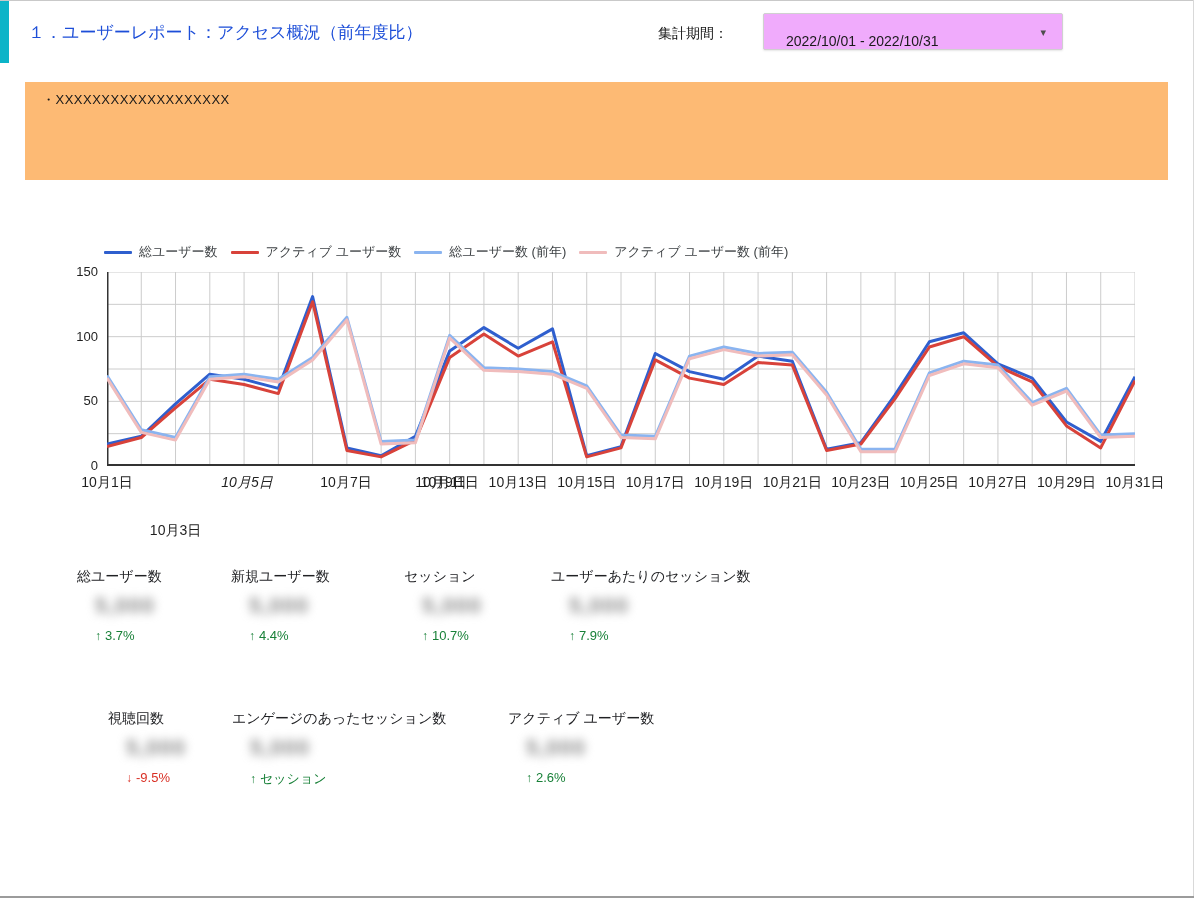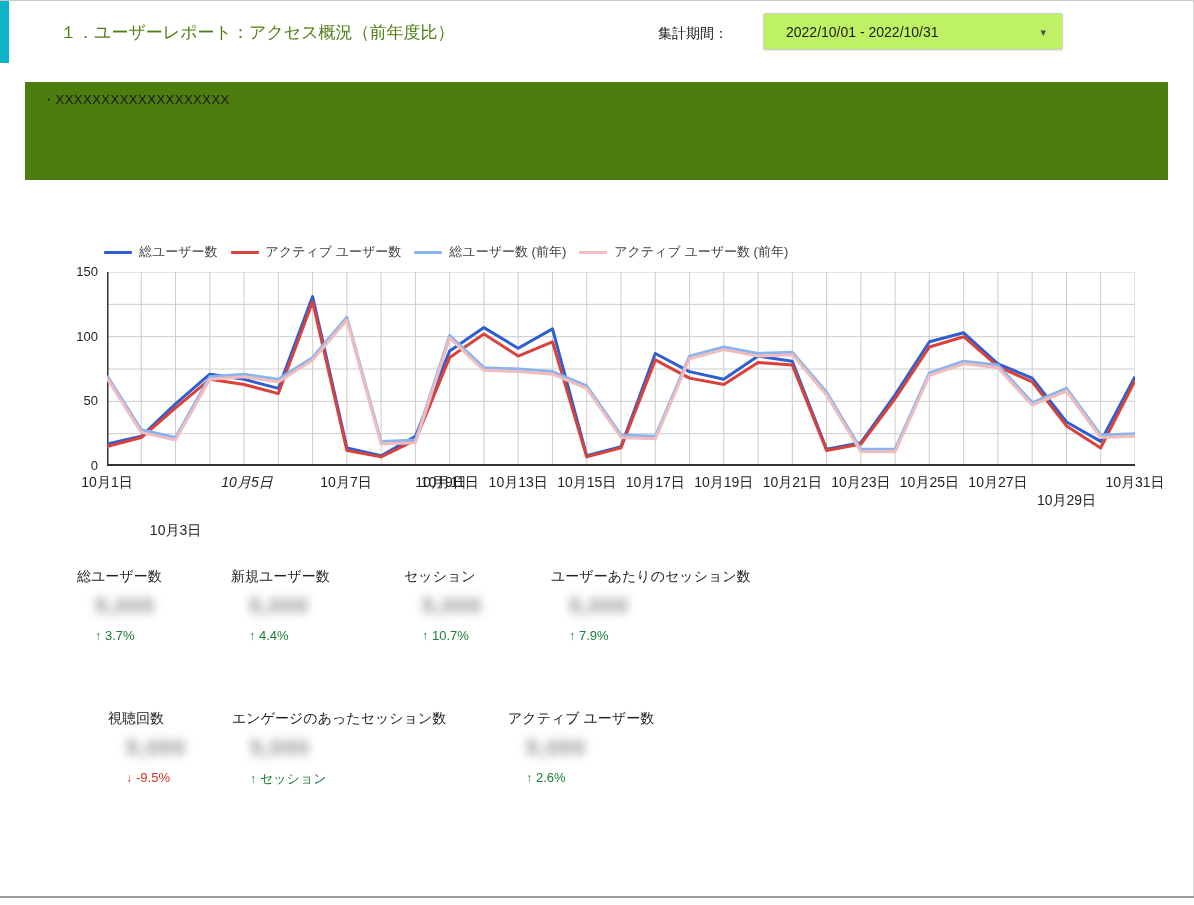--- a/index.html
+++ b/index.html
@@ -3,30 +3,30 @@
 <meta charset="utf-8">
 <style>
   html,body{margin:0;padding:0;background:#ffffff;}
   .page{position:relative;width:1194px;height:905px;background:#fff;overflow:hidden;
         font-family:"Liberation Sans","DejaVu Sans",sans-serif;color:#111;}
   .top-line{position:absolute;top:0;left:0;width:100%;height:1px;background:#c9c9c9;}
   .right-line{position:absolute;top:0;right:0;width:1px;height:897px;background:#d9d9d9;}
   .footer-line{position:absolute;top:896px;left:0;width:100%;height:2px;background:#9b9b9b;}
 
   .accent{position:absolute;left:0;top:1px;width:9px;height:62px;}
-  .title{position:absolute;left:28px;top:21px;font-size:17px;color:#4d7c0f;white-space:nowrap;margin-left:32px;}
+  .title{position:absolute;left:28px;top:21px;font-size:17px;color:#1d4ed8;white-space:nowrap;}
 
   .period-label{position:absolute;left:658px;top:25px;font-size:14px;color:#141414;}
   .period-box{position:absolute;left:763px;top:13px;width:300px;height:37px;box-sizing:border-box;
-              background:#bef264;border:1px solid #d0d0d0;border-radius:2px;
-              box-shadow:0 1px 2px rgba(0,0,0,0.10);display:flex;align-items:center;cursor:pointer;}
+              background:#f0abfc;border:1px solid #d0d0d0;border-radius:2px;
+              box-shadow:0 1px 2px rgba(0,0,0,0.10);display:flex;align-items:flex-end;cursor:pointer;}
   .period-value{margin-left:22px;font-size:14px;color:#1b1b1b;}
   .caret{position:absolute;right:16px;top:12px;font-size:11px;color:#4d4d4d;}
 
-  .note{position:absolute;left:25px;top:82px;width:1143px;height:98px;background:#4d7c0f;}
+  .note{position:absolute;left:25px;top:82px;width:1143px;height:98px;background:#fdba74;}
   .note-text{position:absolute;left:17px;top:9px;font-size:13px;color:#181818;letter-spacing:0.5px;}
 
   .legend{position:absolute;left:104px;top:243px;display:flex;align-items:center;gap:13px;}
   .legend-item{display:flex;align-items:center;gap:7px;}
   .swatch{width:28px;height:3px;border-radius:1px;}
   .legend-label{font-size:13px;color:#3c4043;white-space:nowrap;}
 
   #plot-wrap{position:absolute;left:107px;top:272px;width:1028px;height:194px;}
   #plot-svg{position:absolute;left:0;top:0;}
   .x-tick{position:absolute;top:474px;font-size:14px;color:#1f1f1f;transform:translateX(-50%);white-space:nowrap;}
@@ -136,21 +136,21 @@
       <div class="x-tick" style="left: 397px; margin-left: 44px;">10月9日</div>
       <div class="x-tick" style="left: 449.667px;">10月11日</div>
       <div class="x-tick" style="left: 518.2px; text-align: right;">10月13日</div>
       <div class="x-tick" style="left: 586.733px;">10月15日</div>
       <div class="x-tick" style="left: 655.267px;">10月17日</div>
       <div class="x-tick" style="left: 723.8px;">10月19日</div>
       <div class="x-tick" style="left: 792.333px;">10月21日</div>
       <div class="x-tick" style="left: 860.867px;">10月23日</div>
       <div class="x-tick" style="left: 929.4px;">10月25日</div>
       <div class="x-tick" style="left: 997.933px;">10月27日</div>
-      <div class="x-tick" style="left: 1066.47px; margin-top: 18px;">10月29日</div>
+      <div class="x-tick" style="left: 1066.47px;">10月29日</div>
       <div class="x-tick" style="left: 1135px;">10月31日</div>
       <div class="y-tick" style="top: 458px;">0</div>
       <div class="y-tick" style="top: 393.333px;">50</div>
       <div class="y-tick" style="top: 328.667px;">100</div>
       <div class="y-tick" style="top: 264px;">150</div>
     </div>
 
   <div id="cards">
       <div class="card p-r1c1">
         <div class="card-label">総ユーザー数</div>

